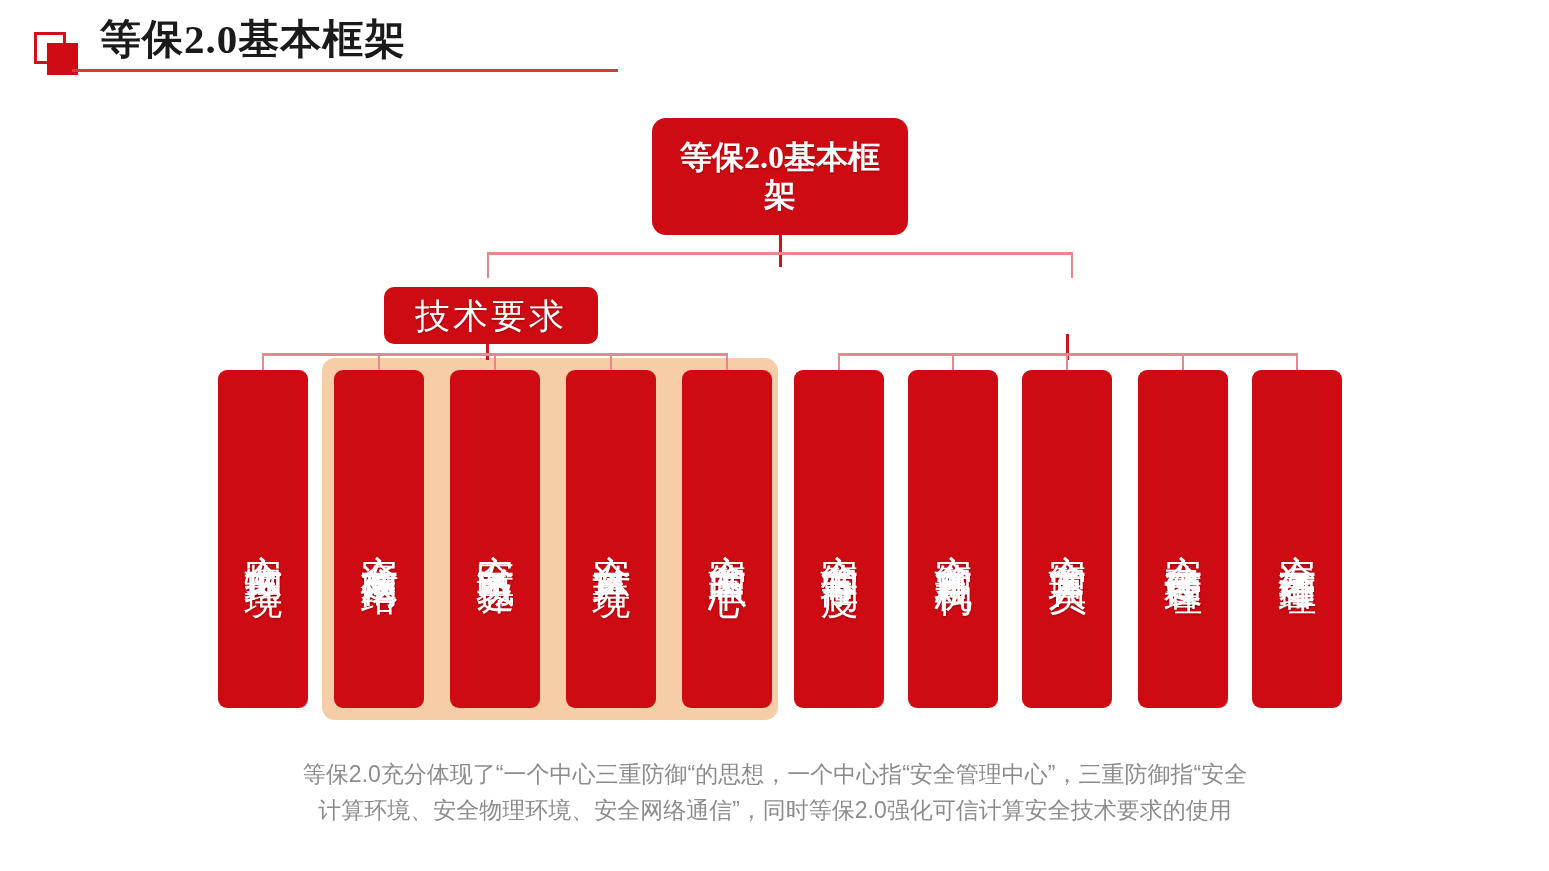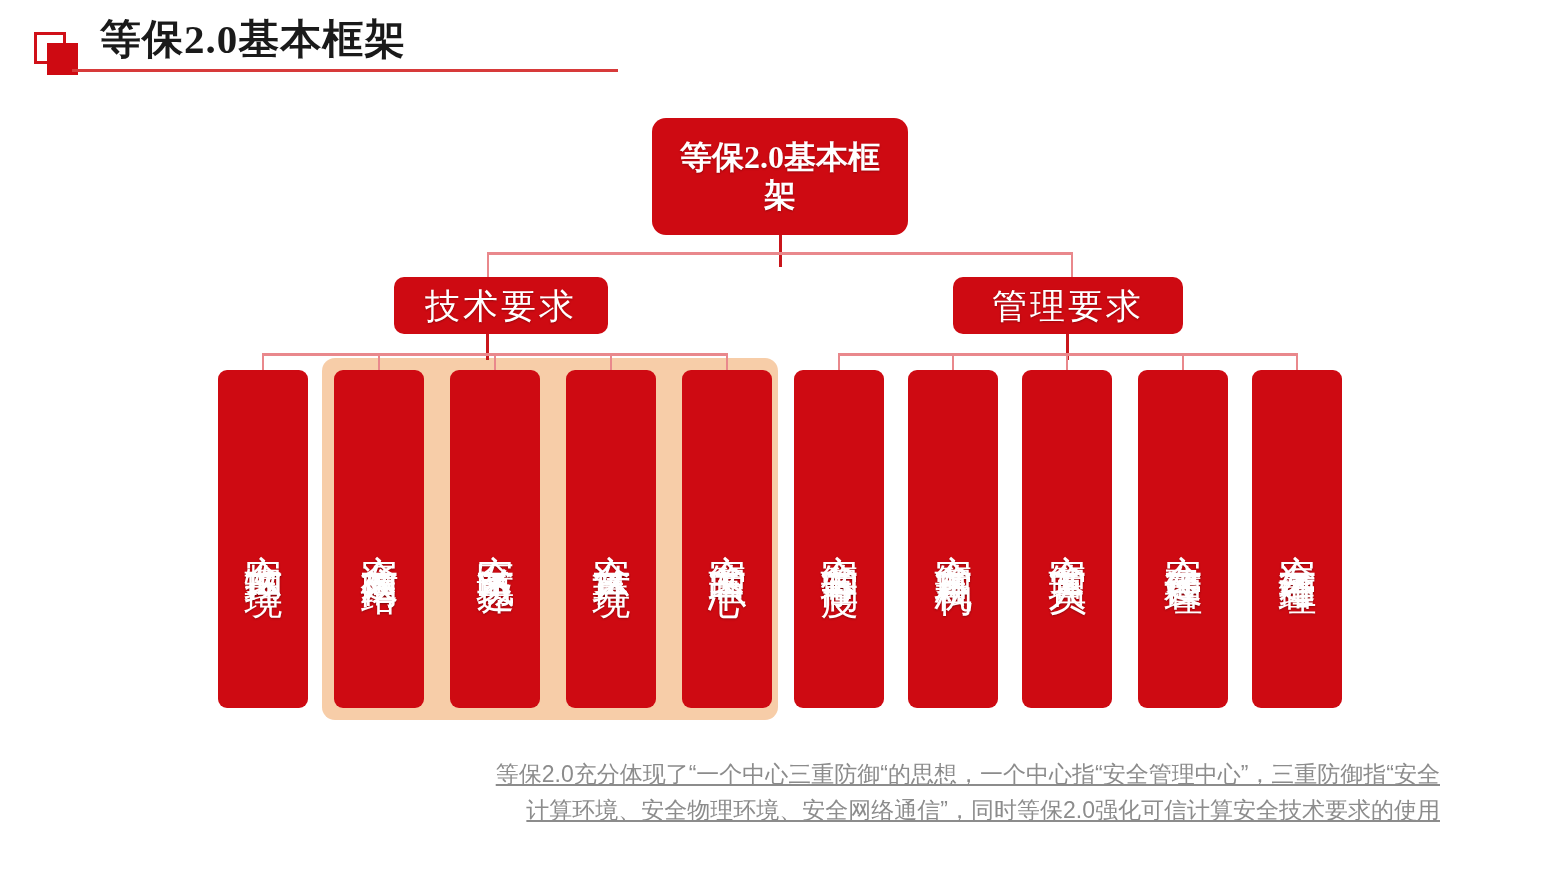--- a/index.html
+++ b/index.html
@@ -80,21 +80,21 @@
     padding: 0 16px;
   }
 
   .node-l2 {
     top: 277px;
     height: 57px;
     border-radius: 10px;
     font-size: 35px;
     letter-spacing: 3px;
   }
-  #node-tech { left: 394px; width: 214px; }
+  #node-tech { left: 384px; width: 214px; margin-top: 10px; }
   #node-mgmt { left: 953px; width: 230px; }
 
   .leaf {
     top: 370px;
     width: 90px;
     height: 338px;
     border-radius: 9px;
     font-size: 38px;
     letter-spacing: 5px;
     writing-mode: vertical-rl;
@@ -118,26 +118,25 @@
   .conn { position: absolute; background: #E9888C; }
   .conn-dark { position: absolute; background: #C9151B; }
   .conn-v { width: 2px; }
   .conn-h { height: 3px; }
 
   
   #caption {
     position: absolute;
     left: 110px; top: 757px;
     width: 1330px;
-    text-align: right;
+    text-align: center;
     font-size: 23px;
     line-height: 1.55;
     color: #8c8c8c;
     font-family: "Liberation Sans", "DejaVu Sans", sans-serif;
-    text-decoration: underline;
   }
   #caption div { white-space: nowrap; }
 </style>
 </head>
 <body>
 
 <div id="stage">
 
   <div id="header-icon">
     <div class="sq-outline"></div>
@@ -167,21 +166,20 @@
     <div class="conn conn-h" style="left:838px; top:353px; width:460px;"></div>
     <div class="conn conn-v" style="left:838px; top:353px; height:19px;"></div>
     <div class="conn conn-v" style="left:952px; top:353px; height:19px;"></div>
     <div class="conn conn-v" style="left:1066px; top:353px; height:19px;"></div>
     <div class="conn conn-v" style="left:1182px; top:353px; height:19px;"></div>
     <div class="conn conn-v" style="left:1296px; top:353px; height:19px;"></div>
 
     <div class="node" id="node-root">等保2.0基本框架</div>
 
     <div class="node node-l2" id="node-tech">技术要求</div>
-    <div class="node node-l2" id="node-mgmt">管理要求</div>
 
     <div class="node leaf" style="left:218px;">安全物理环境</div>
     <div class="node leaf" style="left:334px;">安全通信网络</div>
     <div class="node leaf" style="left:450px;">安全区域边界</div>
     <div class="node leaf" style="left:566px;">安全计算环境</div>
     <div class="node leaf" style="left:682px;">安全管理中心</div>
 
     <div class="node leaf" style="left:794px;">安全管理制度</div>
     <div class="node leaf" style="left:908px;">安全管理机构</div>
     <div class="node leaf" style="left:1022px;">安全管理人员</div>

